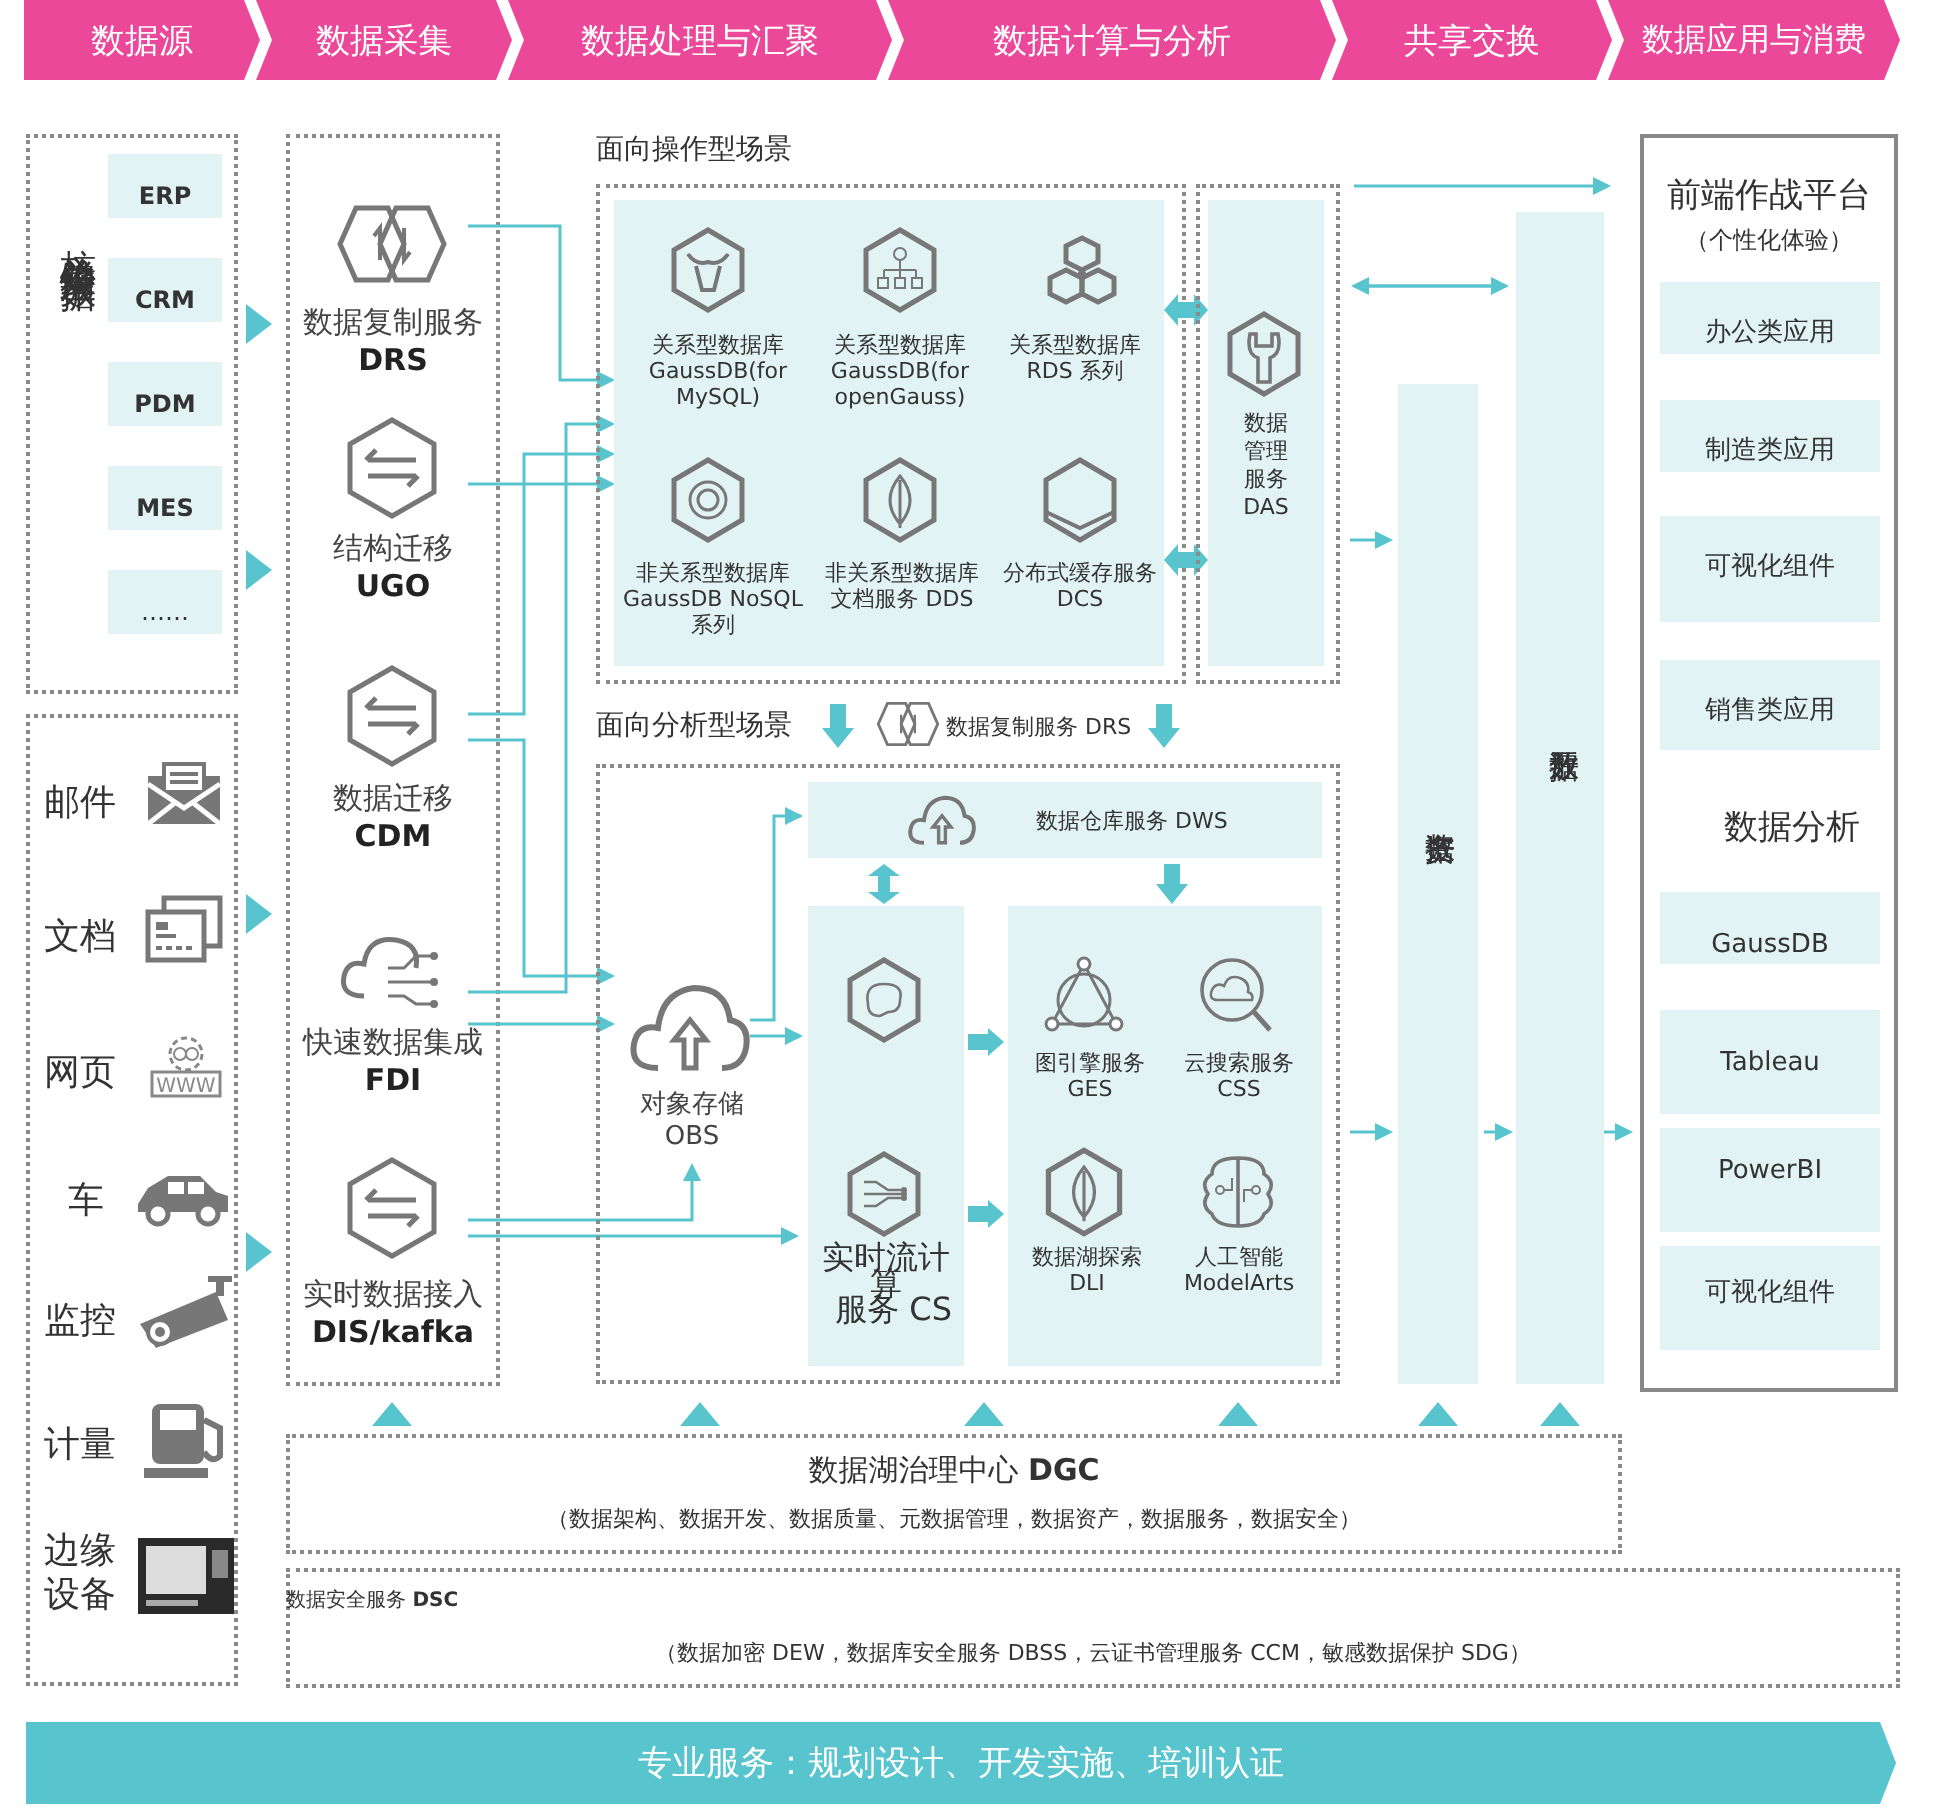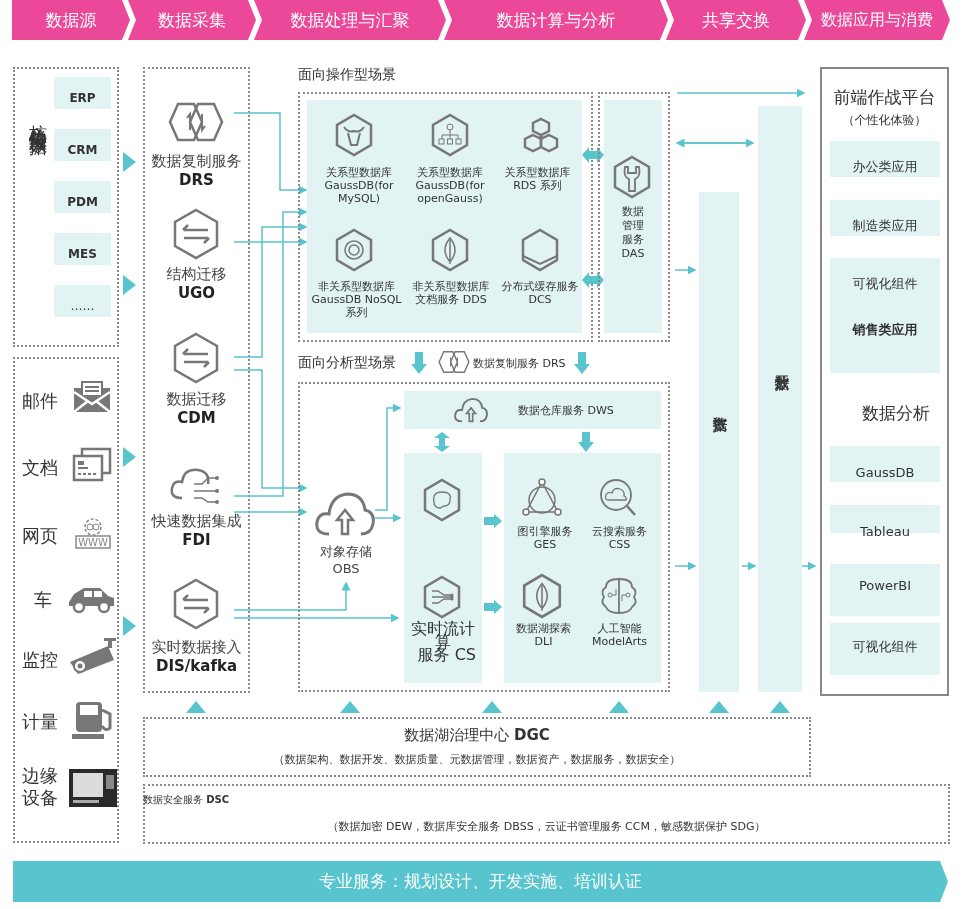--- a/index.html
+++ b/index.html
@@ -387,24 +387,24 @@
 <div class="abs vtext" style="left:710px;top:405px;font-size:15px;color:#333;letter-spacing:0;">数据资产</div>
 <div class="light" style="left:758px;top:106px;width:44px;height:586px;"></div>
 <div class="abs vtext" style="left:772px;top:364px;font-size:15px;color:#333;letter-spacing:0;">数据开放</div>
 
 <div class="abs" style="left:820px;top:67px;width:129px;height:629px;border:2px solid #888;"></div>
 <div class="abs" style="left:822px;top:86px;width:125px;text-align:center;font-size:17px;color:#333;">前端作战平台</div>
 <div class="abs" style="left:822px;top:112px;width:125px;text-align:center;font-size:12px;color:#333;">（个性化体验）</div>
 <div class="app" style="top:141px;height:36px;line-height:52px;">办公类应用</div>
 <div class="app" style="top:200px;height:36px;line-height:52px;">制造类应用</div>
 <div class="app" style="top:258px;height:53px;line-height:52px;">可视化组件</div>
-<div class="app" style="top:304px;height:69px;line-height:52px;font-weight:bold;">销售类应用</div>
+<div class="app" style="top:330px;height:45px;line-height:52px;">销售类应用</div>
 <div class="abs" style="left:822px;top:402px;width:125px;text-align:center;font-size:17px;color:#333;padding-left:23px;">数据分析</div>
 <div class="app" style="top:446px;height:36px;line-height:54px;">GaussDB</div>
-<div class="app" style="top:505px;height:28px;line-height:54px;">Tableau</div>
+<div class="app" style="top:505px;height:52px;line-height:54px;">Tableau</div>
 <div class="app" style="top:564px;height:52px;line-height:44px;">PowerBI</div>
 <div class="app" style="top:623px;height:52px;line-height:48px;">可视化组件</div>
 
 <div class="tri-up" style="left:186px;top:701px;"></div>
 <div class="tri-up" style="left:340px;top:701px;"></div>
 <div class="tri-up" style="left:482px;top:701px;"></div>
 <div class="tri-up" style="left:609px;top:701px;"></div>
 <div class="tri-up" style="left:709px;top:701px;"></div>
 <div class="tri-up" style="left:770px;top:701px;"></div>
 

